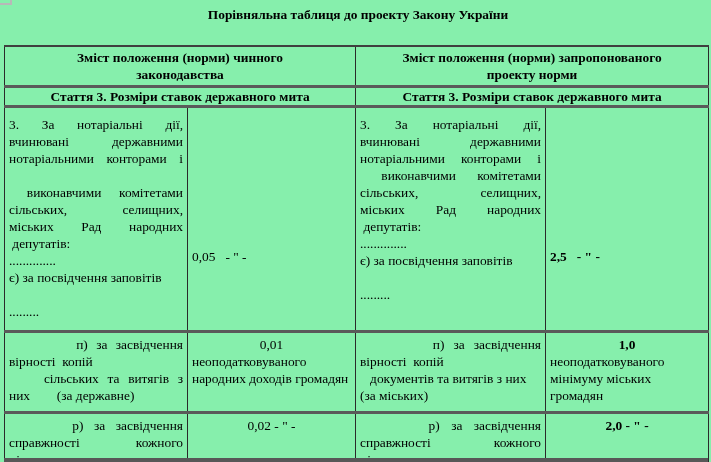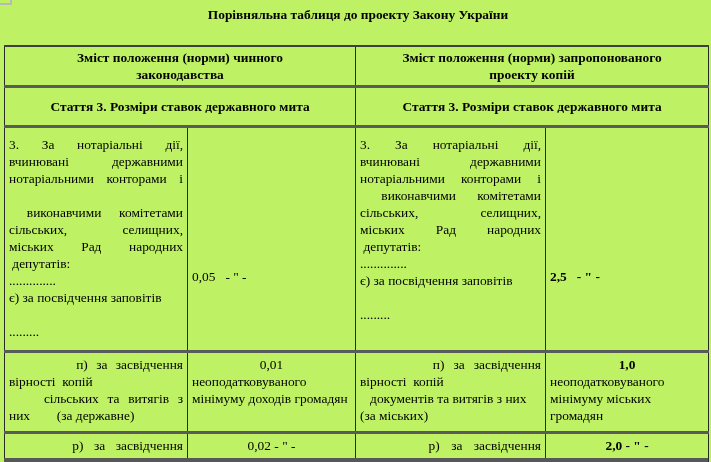--- a/index.html
+++ b/index.html
@@ -1,17 +1,17 @@
 <!DOCTYPE html>
 <html><head>
 <meta charset="utf-8">
 <style>
   html,body{margin:0;padding:0;background:#fff;}
   .page{
-    position:relative;width:711px;height:462px;background:#bef264;overflow:hidden;
+    position:relative;width:711px;height:462px;background:#86efac;overflow:hidden;
     font-family:"Liberation Serif","DejaVu Serif",serif;color:#000;
     font-size:13.4px;line-height:17px;
   }
   .cm-h{position:absolute;left:0;top:3px;width:11px;height:2px;background:#b8b8b8;}
   .cm-v{position:absolute;left:10px;top:0;width:2px;height:5px;background:#b8b8b8;}
   .title{position:absolute;top:6px;left:10px;width:696px;font-weight:bold;}
   .ln{white-space:pre-wrap;min-height:17px;}
   .ln.j{text-align:justify;text-align-last:justify;}
   .ln.c{text-align:center;}
   .ln.b{font-weight:bold;}
@@ -22,21 +22,21 @@
   table.cmp td{
     border-left:1px solid #2a2a2a;border-right:1px solid #2a2a2a;
     vertical-align:top;padding:0 4px;overflow:hidden;
   }
   tr.hdr td{
     border-top:2px solid #3f3f3f;border-bottom:3px solid #5a5a5a;
     font-weight:bold;vertical-align:middle;height:36px;padding:1px 4px;
   }
   tr.sec td{
     border-bottom:3px solid #5a5a5a;font-weight:bold;text-align:center;
-    height:16px;padding:10px 2px;
+    height:16px;padding:0 2px;
   }
   tr.b1 td{border-bottom:3px solid #5a5a5a;margin-left:45px;}
   tr.b1 td.txt{height:214px;padding-top:8px;}
   tr.b1 td.mid{padding-top:140px;height:82px;}
   tr.b2 td{border-bottom:3px solid #5a5a5a;height:75px;padding-top:3px;margin-top:41px;}
   tr.b3 td{height:57px;padding-top:3px;}
   .bottom-bar{position:absolute;left:4px;top:458px;width:704px;height:4px;background:#575757;}
 </style>
 </head>
 <body>
@@ -58,21 +58,21 @@
         <col style="width:163px">
     </colgroup>
     <tbody>
         <tr class="hdr">
       <td colspan="2">
             <div class="ln c">Зміст положення (норми) чинного</div>
             <div class="ln c">законодавства</div>
           </td>
       <td colspan="2">
             <div class="ln c">Зміст положення (норми) запропонованого</div>
-            <div class="ln c">проекту копій</div>
+            <div class="ln c">проекту норми</div>
           </td>
     </tr>
     <tr class="sec">
       <td colspan="2">Стаття 3. Розміри ставок державного мита</td>
       <td colspan="2">Стаття 3. Розміри ставок державного мита</td>
     </tr>
     <tr class="b1">
       <td class="txt">
             <div class="ln j">3. За нотаріальні дії,</div>
             <div class="ln j">вчинювані державними</div>
@@ -110,21 +110,21 @@
     <tr class="b2">
       <td>
             <div class="ln j">        п) за засвідчення</div>
             <div class="ln">вірності  копій</div>
             <div class="ln j">    сільських та витягів з</div>
             <div class="ln">них        (за державне)</div>
           </td>
       <td>
             <div class="ln c">0,01</div>
             <div class="ln">неоподатковуваного</div>
-            <div class="ln">мінімуму доходів громадян</div>
+            <div class="ln">народних доходів громадян</div>
           </td>
       <td>
             <div class="ln j">        п) за засвідчення</div>
             <div class="ln">вірності  копій</div>
             <div class="ln">   документів та витягів з них</div>
             <div class="ln">(за міських)</div>
           </td>
       <td>
             <div class="ln c b">1,0</div>
             <div class="ln">неоподатковуваного</div>

